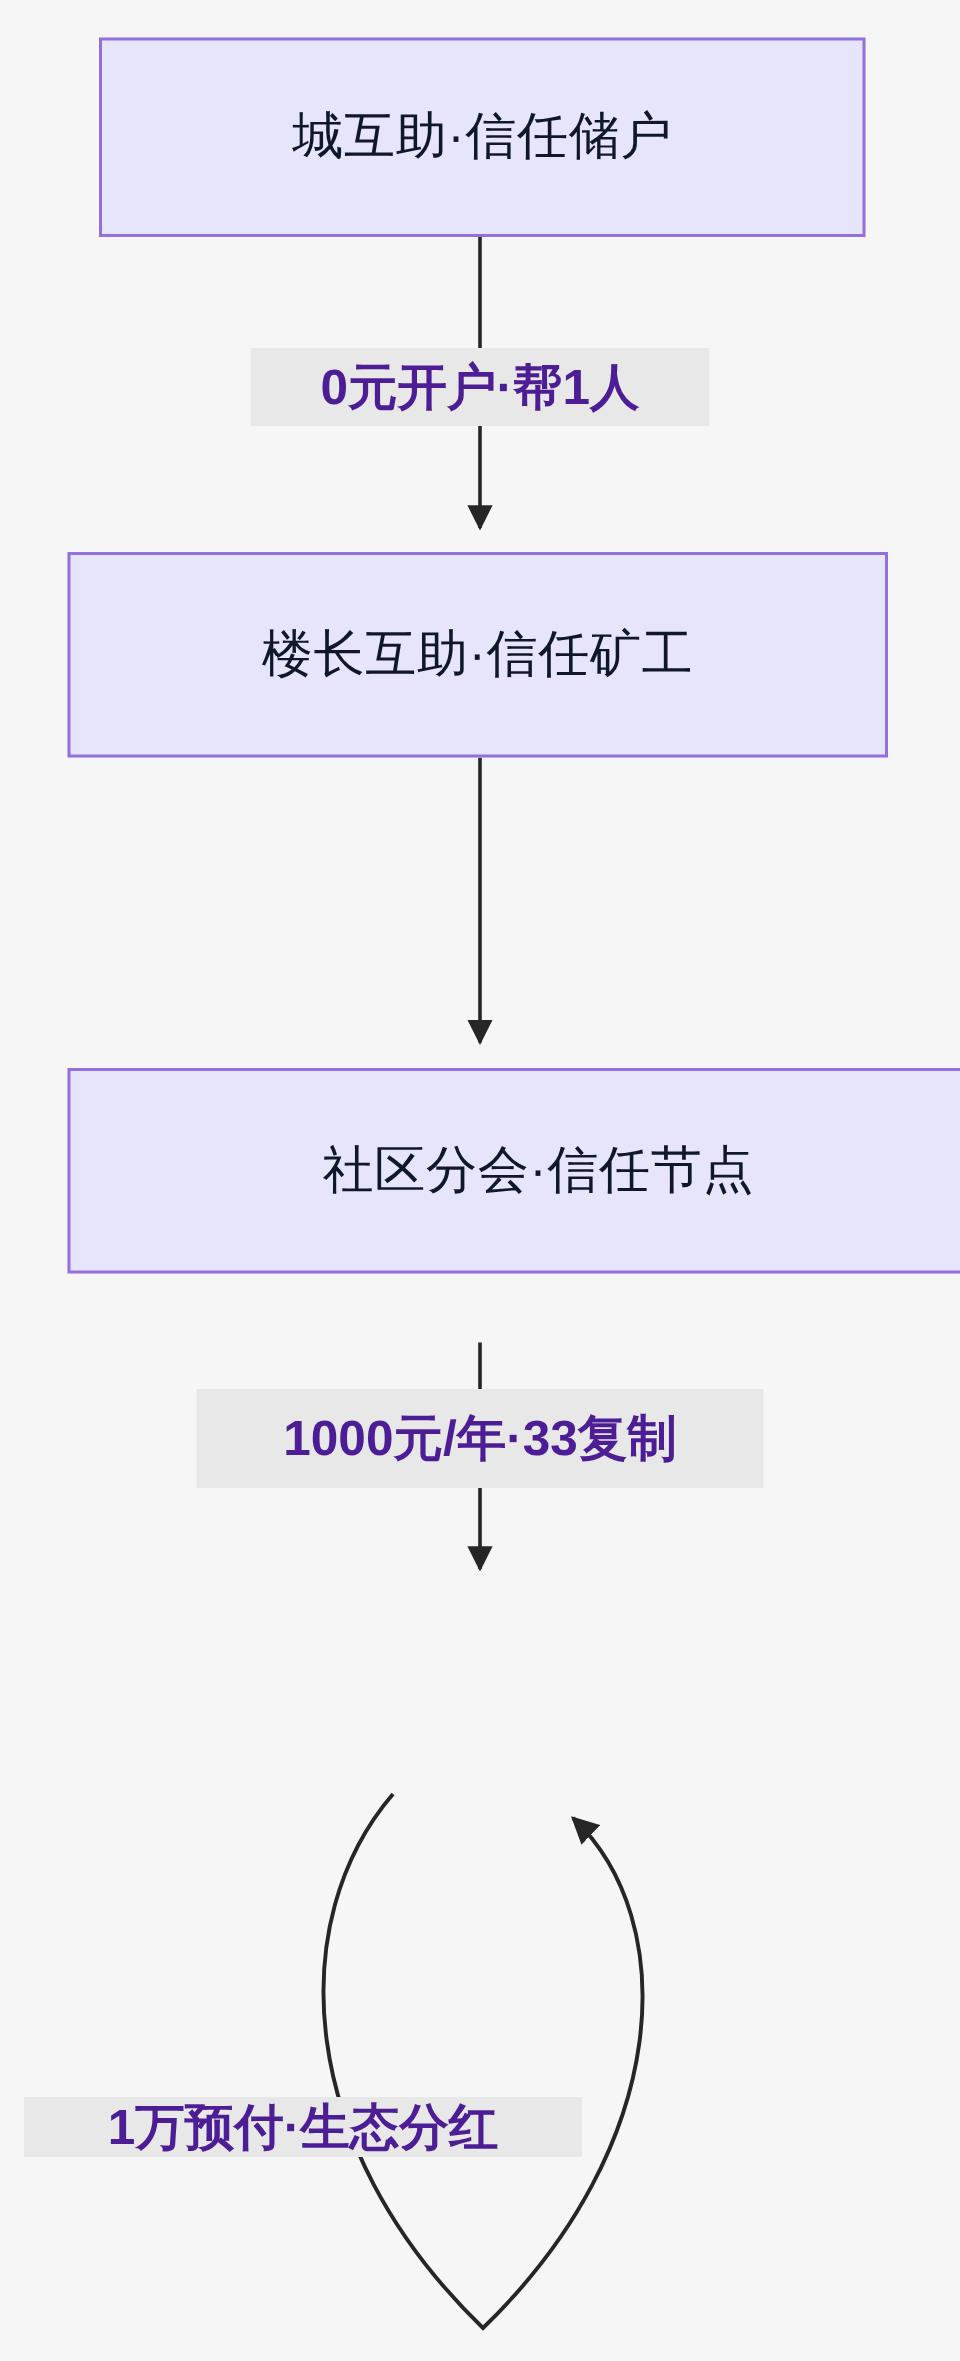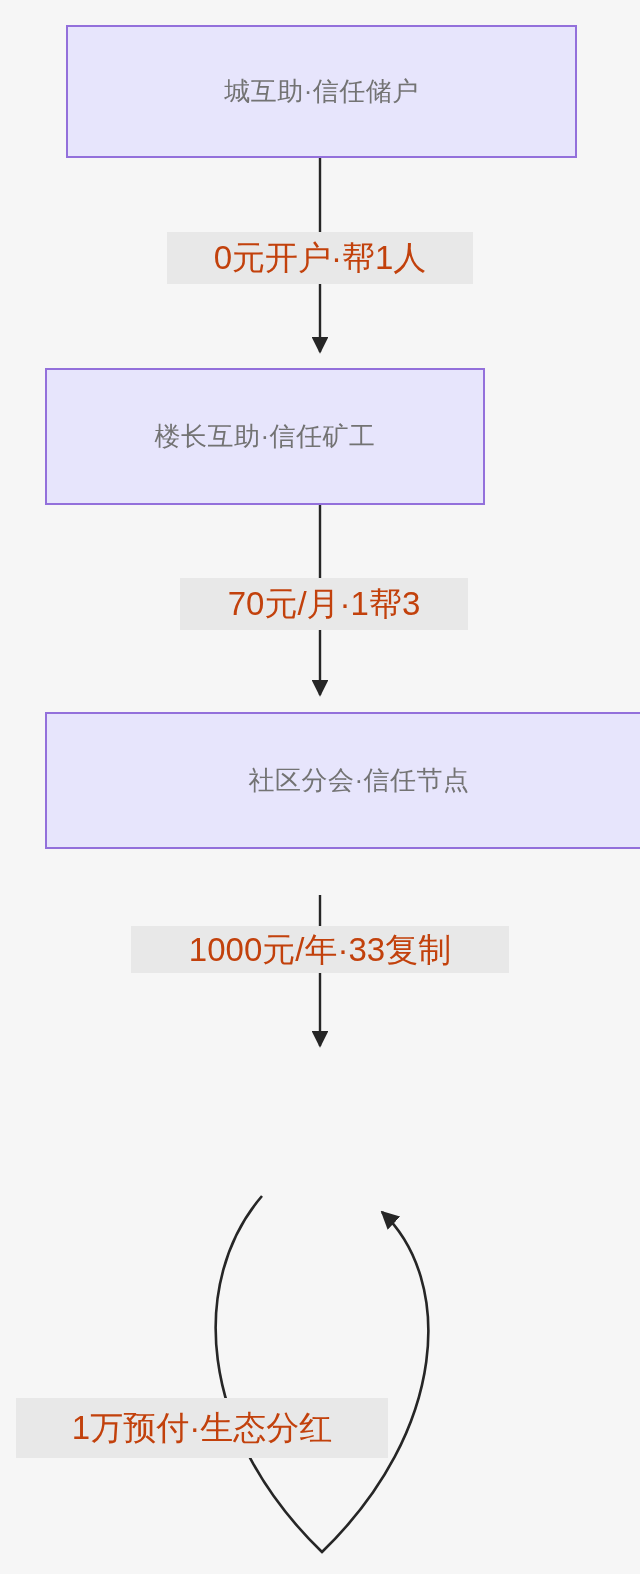--- a/index.html
+++ b/index.html
@@ -29,38 +29,39 @@
     pointer-events: none;
   }
   .node {
     position: absolute;
     box-sizing: border-box;
     background: #e7e5fc;
     border: 2px solid #9370db;
     display: flex;
     align-items: center;
     justify-content: center;
-    color: #737373;
-    font-size: 26px;
+    color: #0f172a;
+    font-size: 34px;
     line-height: 1.2;
     letter-spacing: 0.5px;
     white-space: nowrap;
   }
   .node-label {
     display: block;
   }
   .edge-label {
     position: absolute;
     box-sizing: border-box;
     background: #e8e8e8;
-    color: #c2410c;
+    color: #4c1d95;
     font-size: 33px;
     line-height: 1.25;
     padding: 3px 2px;
     white-space: nowrap;
+    font-weight: bold;
   }
 </style>
 </head>
 <body>
 
 <div id="diagram">
 
   <svg id="edge-layer" viewBox="0 0 640 1574" width="640" height="1574" xmlns="http://www.w3.org/2000/svg">
     <defs>
       <marker id="arrowhead" viewBox="0 0 10 10" refX="9" refY="5" markerWidth="7" markerHeight="7" orient="auto-start-reverse">
@@ -80,34 +81,31 @@
   </svg>
 
   <div class="node" style="left:66px; top:25px; width:511px; height:133px;">
     <span class="node-label">城互助·信任储户</span>
   </div>
 
   <div class="edge-label" style="left:167px; top:232px; width:306px; height:52px; display:flex; align-items:center; justify-content:center;">
     <span>0元开户·帮1人</span>
   </div>
 
-  <div class="node" style="left:45px; top:368px; width:440px; height:137px;">
+  <div class="node" style="left:45px; top:368px; width:547px; height:137px;">
     <span class="node-label">楼长互助·信任矿工</span>
   </div>
 
-  <div class="edge-label" style="left:180px; top:578px; width:288px; height:52px; display:flex; align-items:center; justify-content:center;">
-    <span>70元/月·1帮3</span>
-  </div>
 
   <div class="node" style="left:45px; top:712px; width:628px; height:137px;">
     <span class="node-label">社区分会·信任节点</span>
   </div>
 
-  <div class="edge-label" style="left:131px; top:926px; width:378px; height:47px; display:flex; align-items:center; justify-content:center;">
+  <div class="edge-label" style="left:131px; top:926px; width:378px; height:66px; display:flex; align-items:center; justify-content:center;">
     <span>1000元/年·33复制</span>
   </div>
 
 
-  <div class="edge-label" style="left:16px; top:1398px; width:372px; height:60px; display:flex; align-items:center; justify-content:center;">
+  <div class="edge-label" style="left:16px; top:1398px; width:372px; height:40px; display:flex; align-items:center; justify-content:center;">
     <span>1万预付·生态分红</span>
   </div>
 
 </div>
 
 </body></html>

